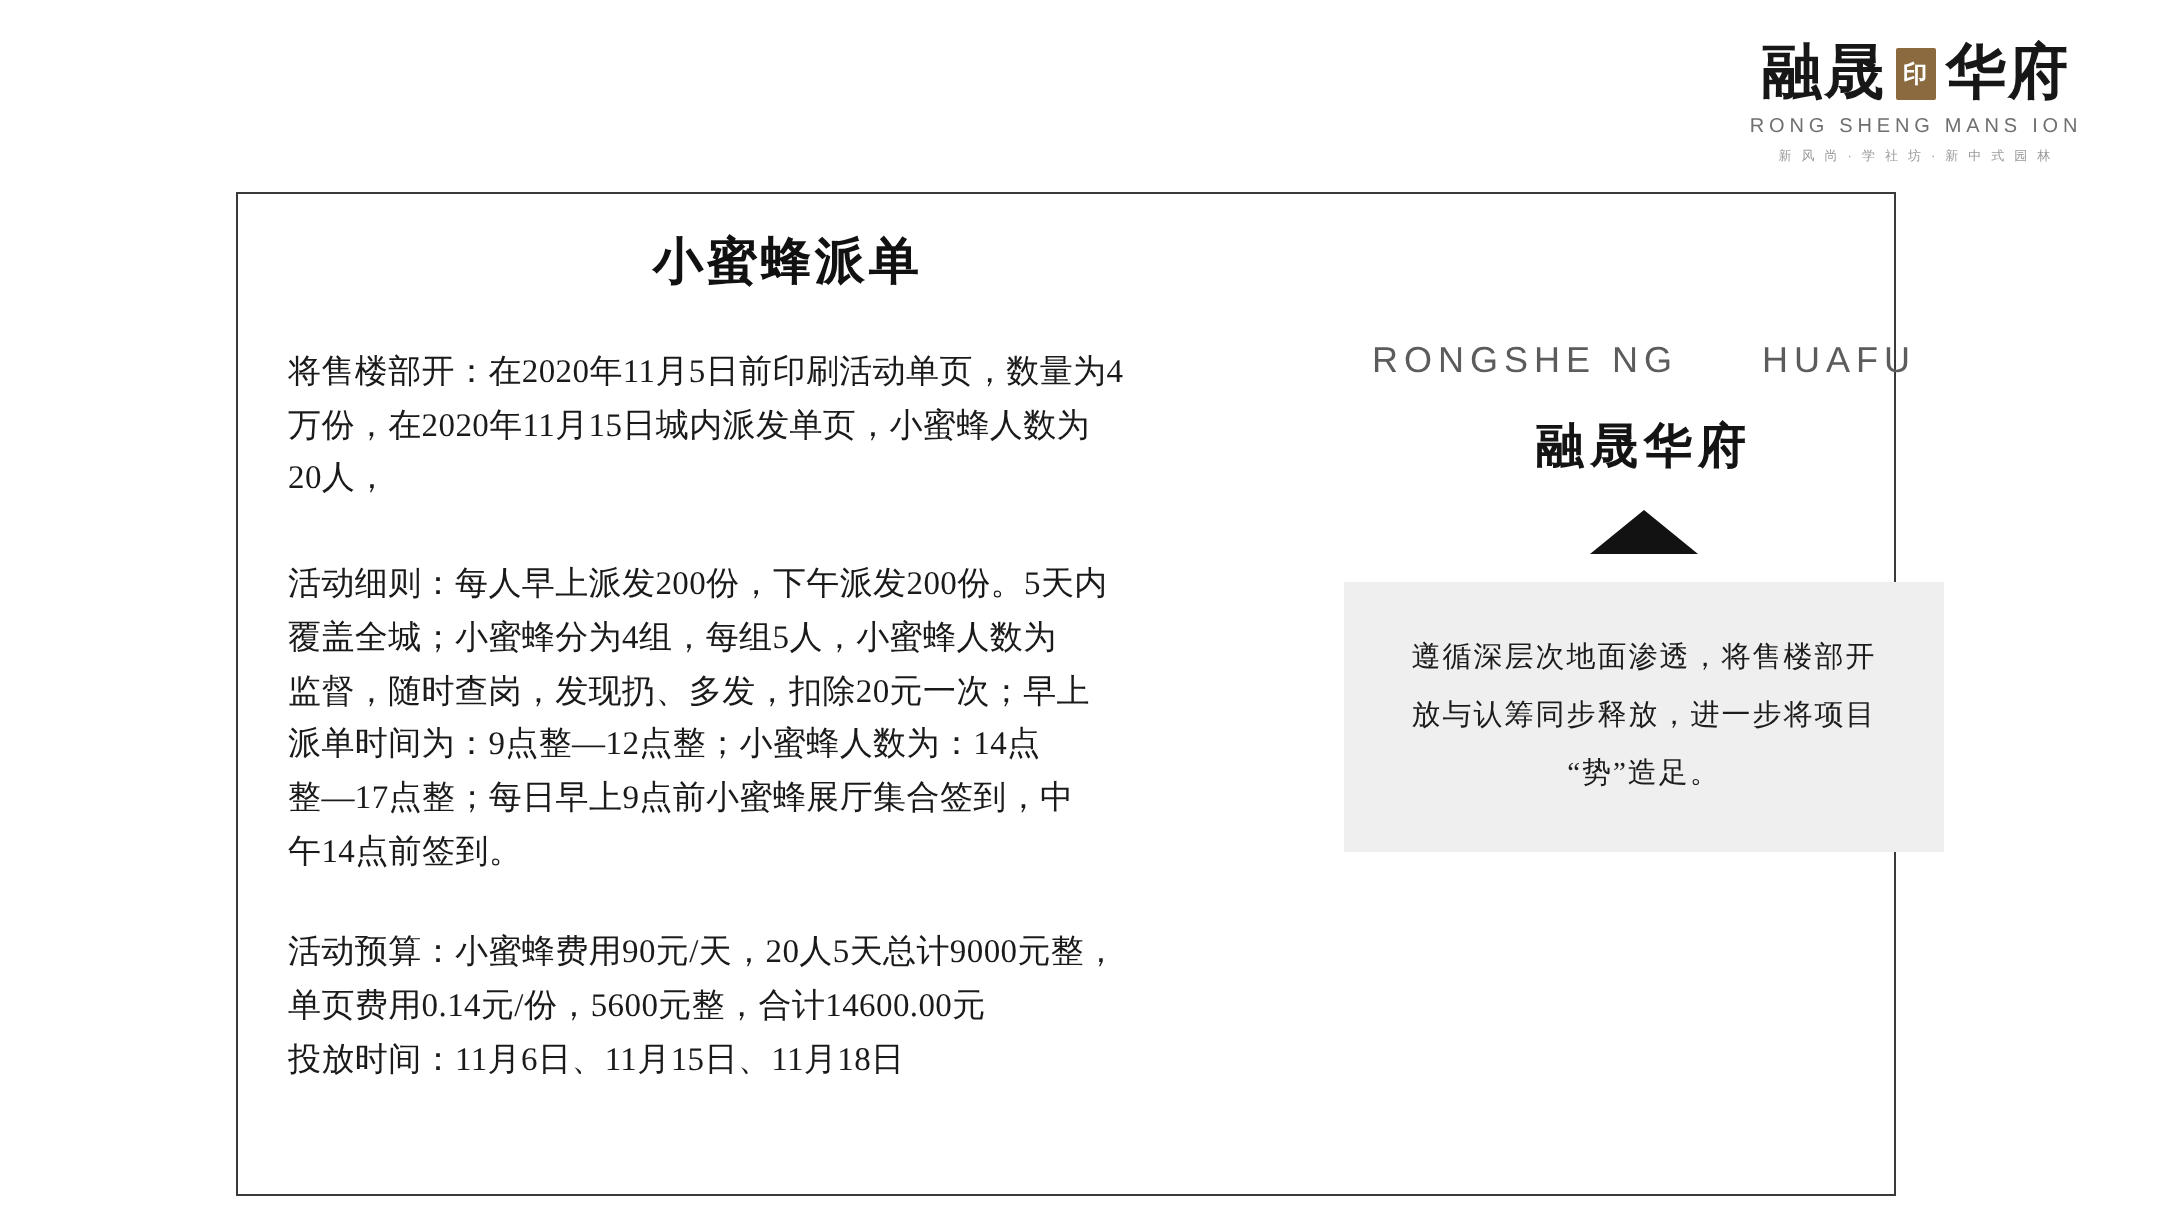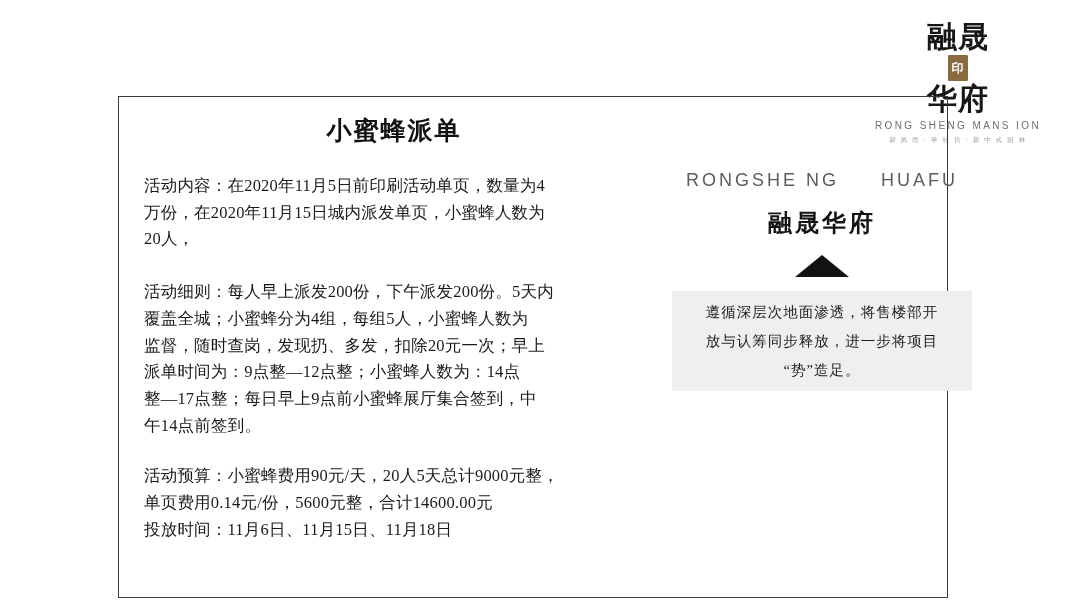--- a/index.html
+++ b/index.html
@@ -28,21 +28,20 @@
     display: flex;
     align-items: center;
     justify-content: center;
     gap: 3px;
     font-family: "Liberation Serif", serif;
     font-weight: bold;
     font-size: 30px;
     letter-spacing: 1px;
     color: #171717;
     line-height: 1;
-    flex-direction: column;
   }
   .brand-seal {
     display: inline-block;
     width: 20px;
     height: 26px;
     background: #8a6a3e;
     color: #ffffff;
     font-size: 12px;
     line-height: 26px;
     text-align: center;
@@ -135,21 +134,21 @@
     margin: 16px auto 0 auto;
     width: 0;
     height: 0;
     border-left: 27px solid transparent;
     border-right: 27px solid transparent;
     border-bottom: 22px solid #121212;
   }
   .rc-box {
     margin-top: 14px;
     width: 300px;
-    height: 100px;
+    height: 135px;
     background: #efefef;
     display: flex;
     align-items: center;
     justify-content: center;
     box-sizing: border-box;
     padding: 0 22px;
   }
   .rc-box-text {
     font-size: 14.5px;
     line-height: 2.0;
@@ -173,21 +172,21 @@
   <div class="brand-sub">RONG SHENG MANS ION</div>
   <div class="brand-tag">新 风 尚 · 学 社 坊 · 新 中 式 园 林</div>
 </div>
 
 <div class="panel"></div>
 
 <div class="left-col">
   <div class="doc-title">小蜜蜂派单</div>
 
   <div class="para">
-    <span class="para-line">活动内容：在2020年11月5日前印刷活动单页，数量为4</span>
+    <span class="para-line">将售楼部开：在2020年11月5日前印刷活动单页，数量为4</span>
     <span class="para-line">万份，在2020年11月15日城内派发单页，小蜜蜂人数为</span>
     <span class="para-line">20人，</span>
   </div>
 
   <div class="para">
     <span class="para-line">活动细则：每人早上派发200份，下午派发200份。5天内</span>
     <span class="para-line">覆盖全城；小蜜蜂分为4组，每组5人，小蜜蜂人数为</span>
     <span class="para-line">监督，随时查岗，发现扔、多发，扣除20元一次；早上</span>
     <span class="para-line">派单时间为：9点整—12点整；小蜜蜂人数为：14点</span>
     <span class="para-line">整—17点整；每日早上9点前小蜜蜂展厅集合签到，中</span>

